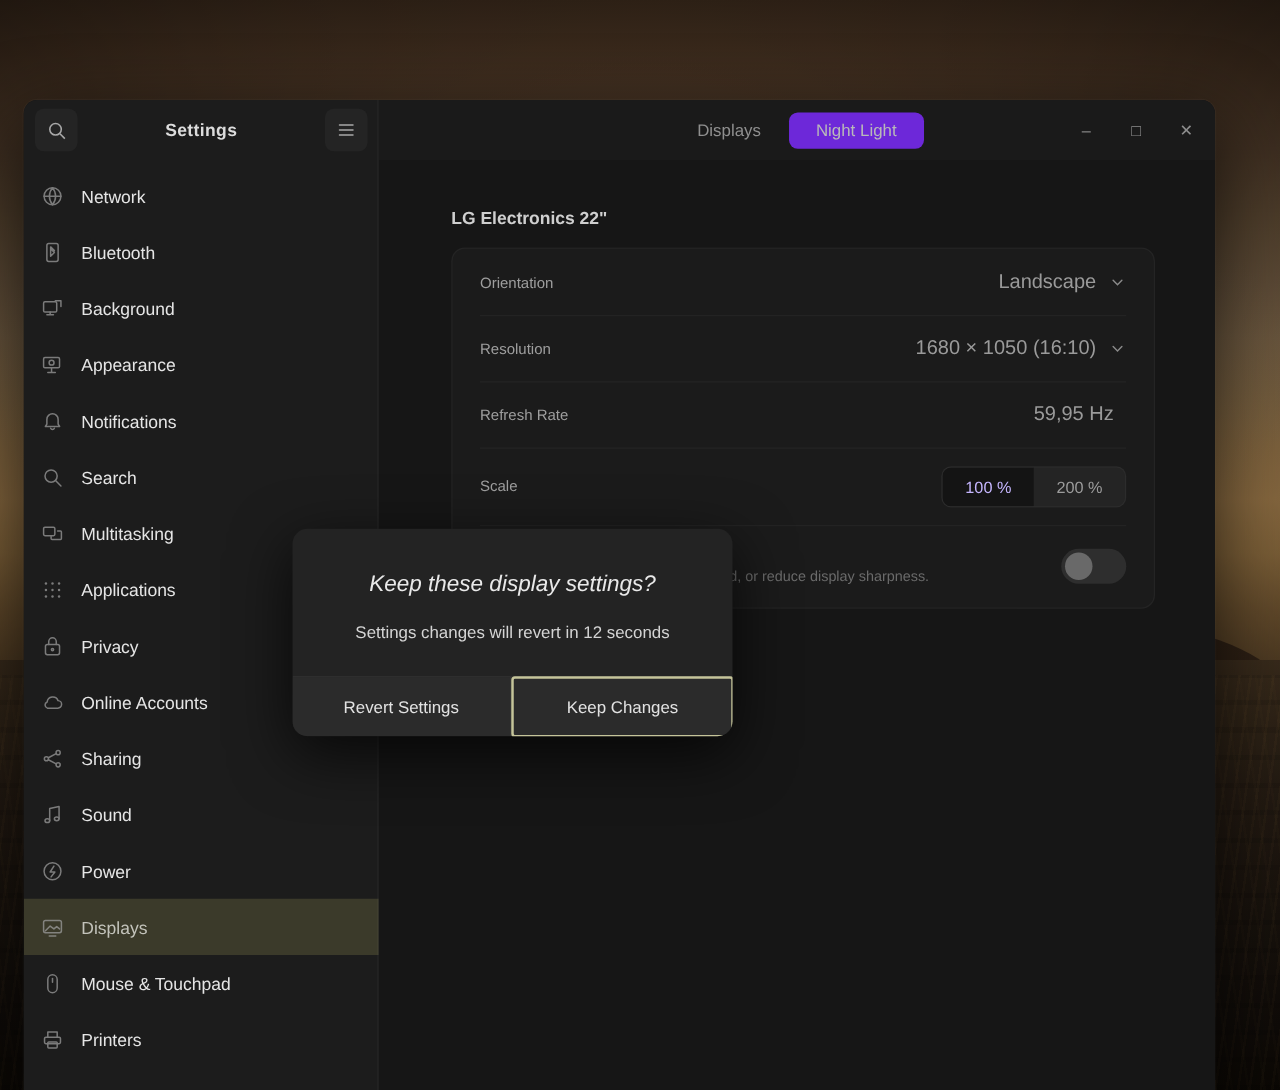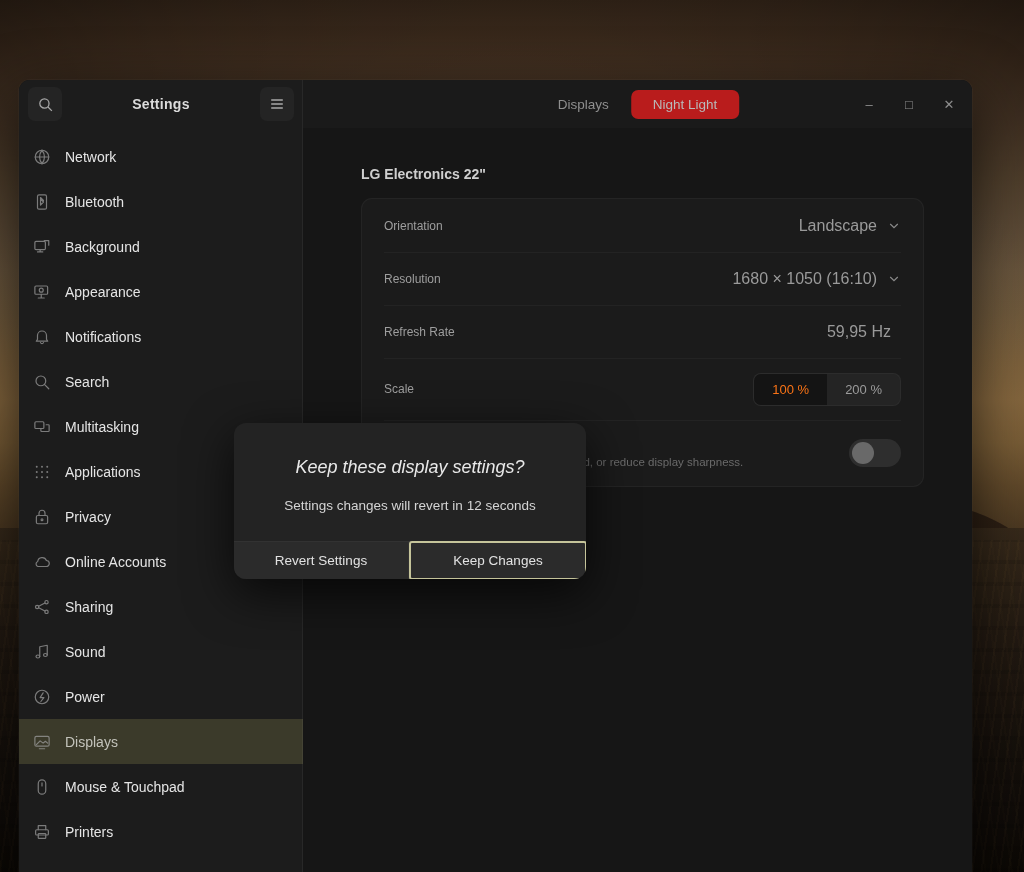--- a/index.html
+++ b/index.html
@@ -140,21 +140,21 @@
   }
   .tab {
     padding: 7px 22px;
     font-size: 13.5px;
     color: #8f8f8f;
     border-radius: 7px;
     cursor: pointer;
     white-space: nowrap;
   }
   .tab.active {
-    background: #b91c1c;
+    background: #6d28d9;
     color: #b9b9b9;
   }
   .winctl {
     margin-left: auto;
     display: flex;
     align-items: center;
     gap: 14px;
   }
   .wc {
     width: 26px; height: 26px;
@@ -269,21 +269,21 @@
   .seg-btn {
     padding: 8px 18px;
     font-size: 13px;
     color: #9b9b9b;
     cursor: pointer;
     background: transparent;
     border: none;
   }
   .seg-btn.active {
     background: #141414;
-    color: #f97316;
+    color: #c4b5fd;
   }
   .switch {
     width: 52px; height: 28px;
     border-radius: 14px;
     background: #2e2e2e;
     position: relative;
     cursor: pointer;
     flex: 0 0 52px;
   }
   .switch .knob {
@@ -316,21 +316,21 @@
     margin-bottom: 20px;
     font-style: italic;
   }
   .dlg-sub {
     font-size: 13.5px;
     color: #d4d4d4;
   }
   .dlg-actions {
     display: flex;
     border-top: 1px solid rgba(255,255,255,0.07);
-    height: 38px;
+    height: 48px;
   }
   .dlg-btn {
     flex: 1;
     display: flex; align-items: center; justify-content: center;
     font-size: 13.5px;
     color: #e2e2e2;
     cursor: pointer;
     background: #2b2b2b;
     border: none;
   }

